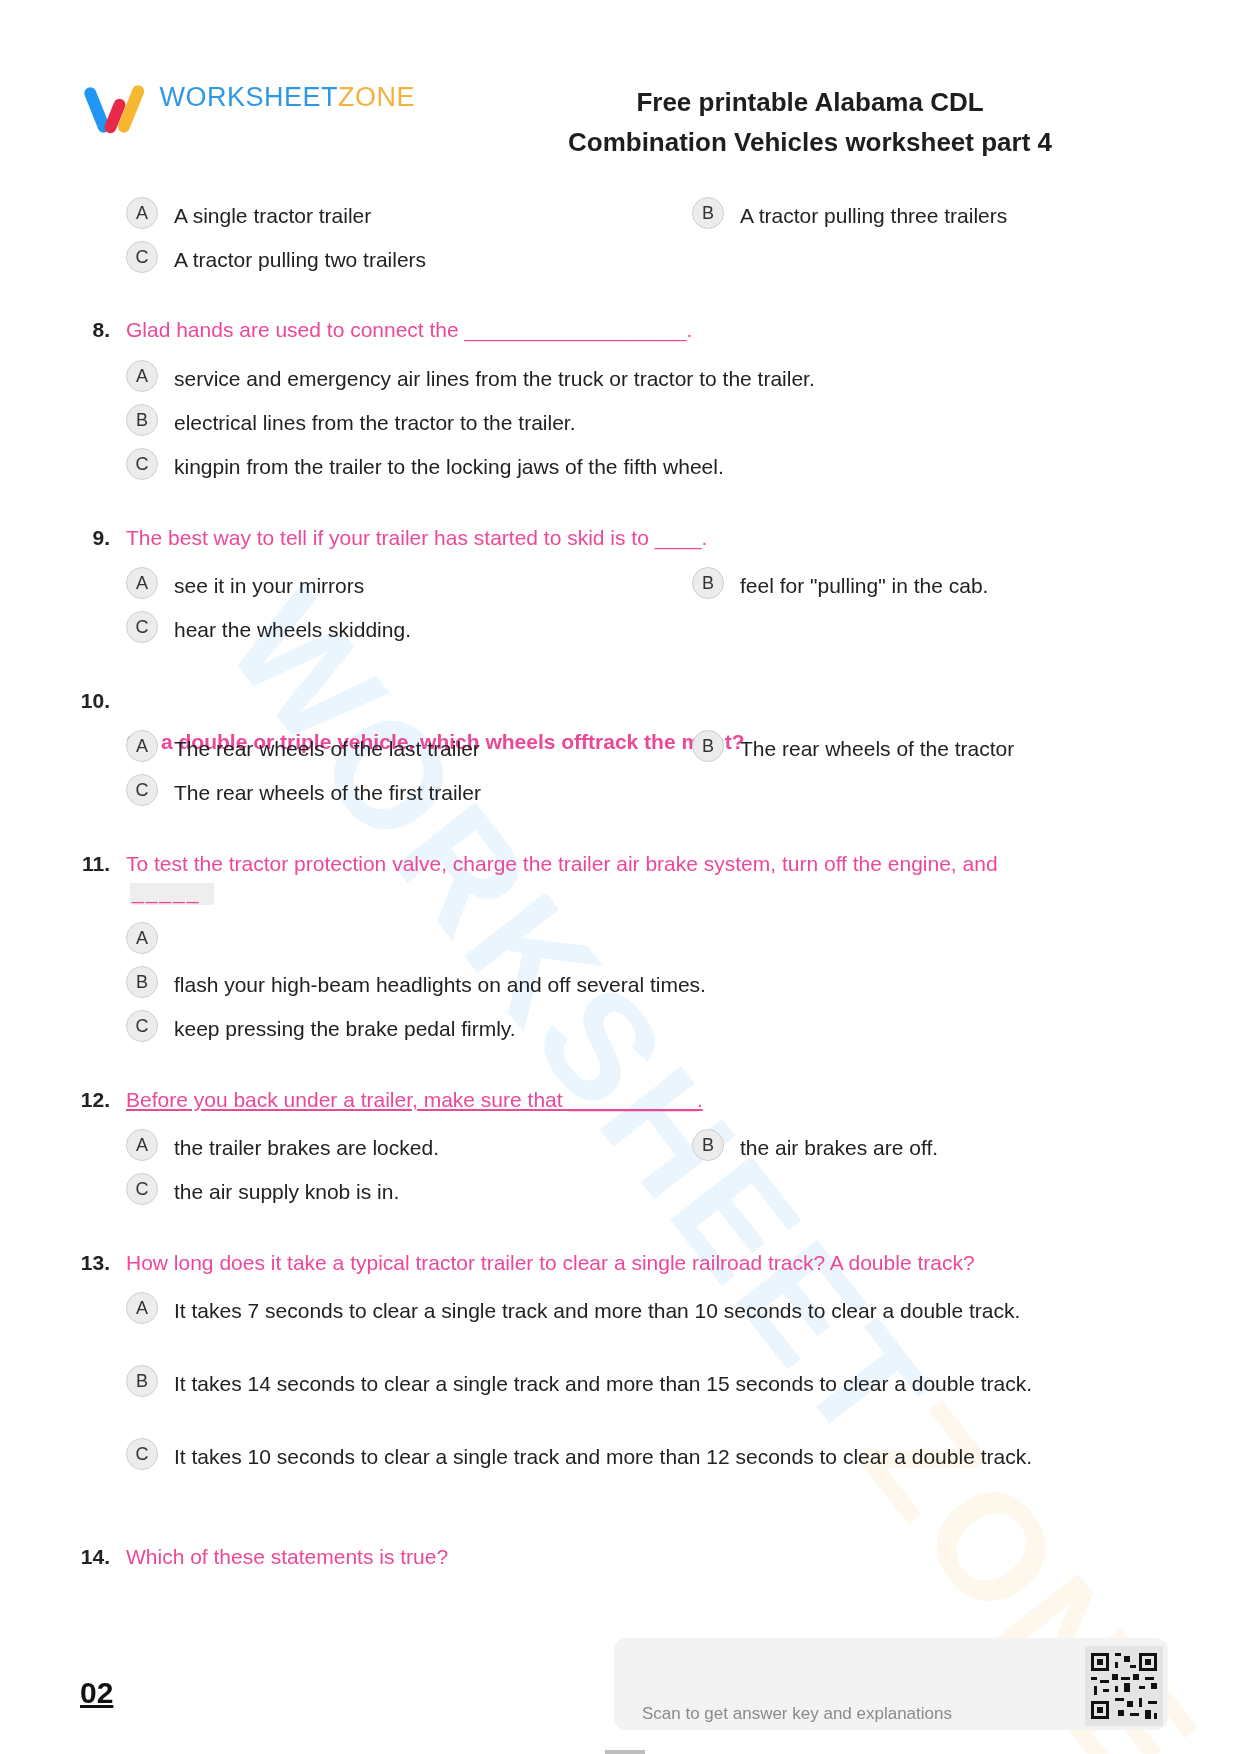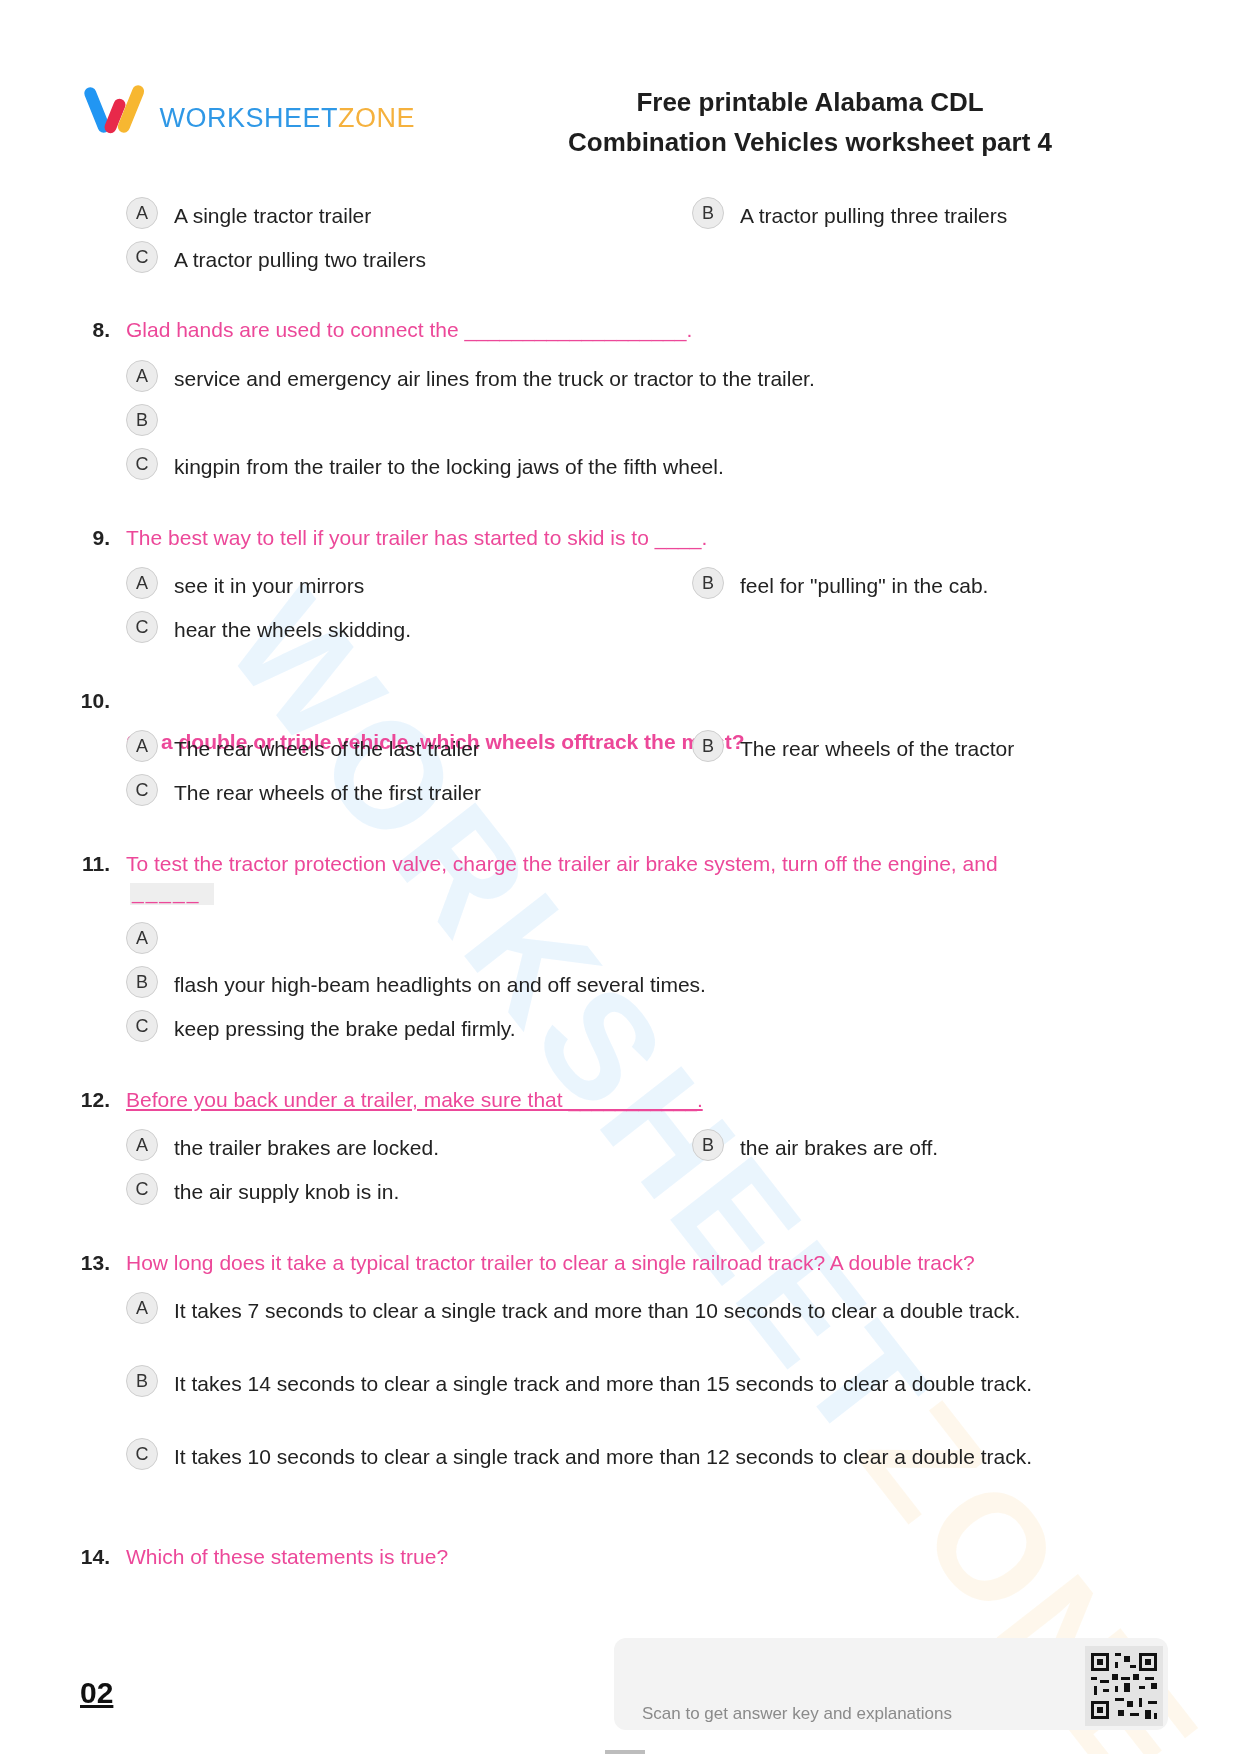--- a/index.html
+++ b/index.html
@@ -1,18 +1,18 @@
 <!DOCTYPE html>
 <html><head>
 <meta charset="utf-8">
 <style>
   html,body{margin:0;padding:0;background:#fff;}
   body{width:1239px;height:1754px;position:relative;overflow:hidden;font-family:"Liberation Sans",sans-serif;color:#222;}
   .abs{position:absolute;}
-  .logo{left:85px;top:82px;width:330px;height:52px;display:flex;align-items:flex-end;}
+  .logo{left:85px;top:82px;width:330px;height:52px;display:flex;align-items:flex-start;}
   .logo-mark{width:66px;height:52px;position:relative;}
   .logo-mark span{position:absolute;width:12px;border-radius:7px;}
   .lm1{left:6px;top:4px;height:48px;background:#2196f3;transform:rotate(-22deg);}
   .lm2{left:24px;top:16px;height:36px;background:#e8294a;transform:rotate(22deg);}
   .lm3{left:40px;top:2px;height:50px;background:#f7b731;transform:rotate(22deg);}
   .logo-text{font-size:27px;letter-spacing:0.5px;margin-left:10px;}
   .lt-a{color:#2f98e6;}
   .lt-b{color:#f5b13d;}
   .title{left:520px;top:82px;width:580px;text-align:center;font-weight:bold;font-size:26px;line-height:40px;color:#1e1e1e;}
   .watermark{left:330px;top:560px;font-size:150px;font-weight:bold;letter-spacing:6px;transform:rotate(52deg);transform-origin:left top;opacity:0.09;white-space:nowrap;}
@@ -62,20 +62,21 @@
   </div>
 
 <div class="qnum" style="top:318px;">8.</div>
 <div class="qtext" style="top:318px;">Glad hands are used to connect the ___________________.</div>
 <div class="opt" style="left:126px;top:364px;">
     <div class="badge">A</div>
     <div class="otext">service and emergency air lines from the truck or tractor to the trailer.</div>
   </div>
 <div class="opt" style="left:126px;top:408px;">
     <div class="badge">B</div>
+    <div class="otext">electrical lines from the tractor to the trailer.</div>
   </div>
 <div class="opt" style="left:126px;top:452px;">
     <div class="badge">C</div>
     <div class="otext">kingpin from the trailer to the locking jaws of the fifth wheel.</div>
   </div>
 
 <div class="qnum" style="top:526px;">9.</div>
 <div class="qtext" style="top:526px;">The best way to tell if your trailer has started to skid is to ____.</div>
 <div class="opt" style="left:126px;top:571px;">
     <div class="badge">A</div>

